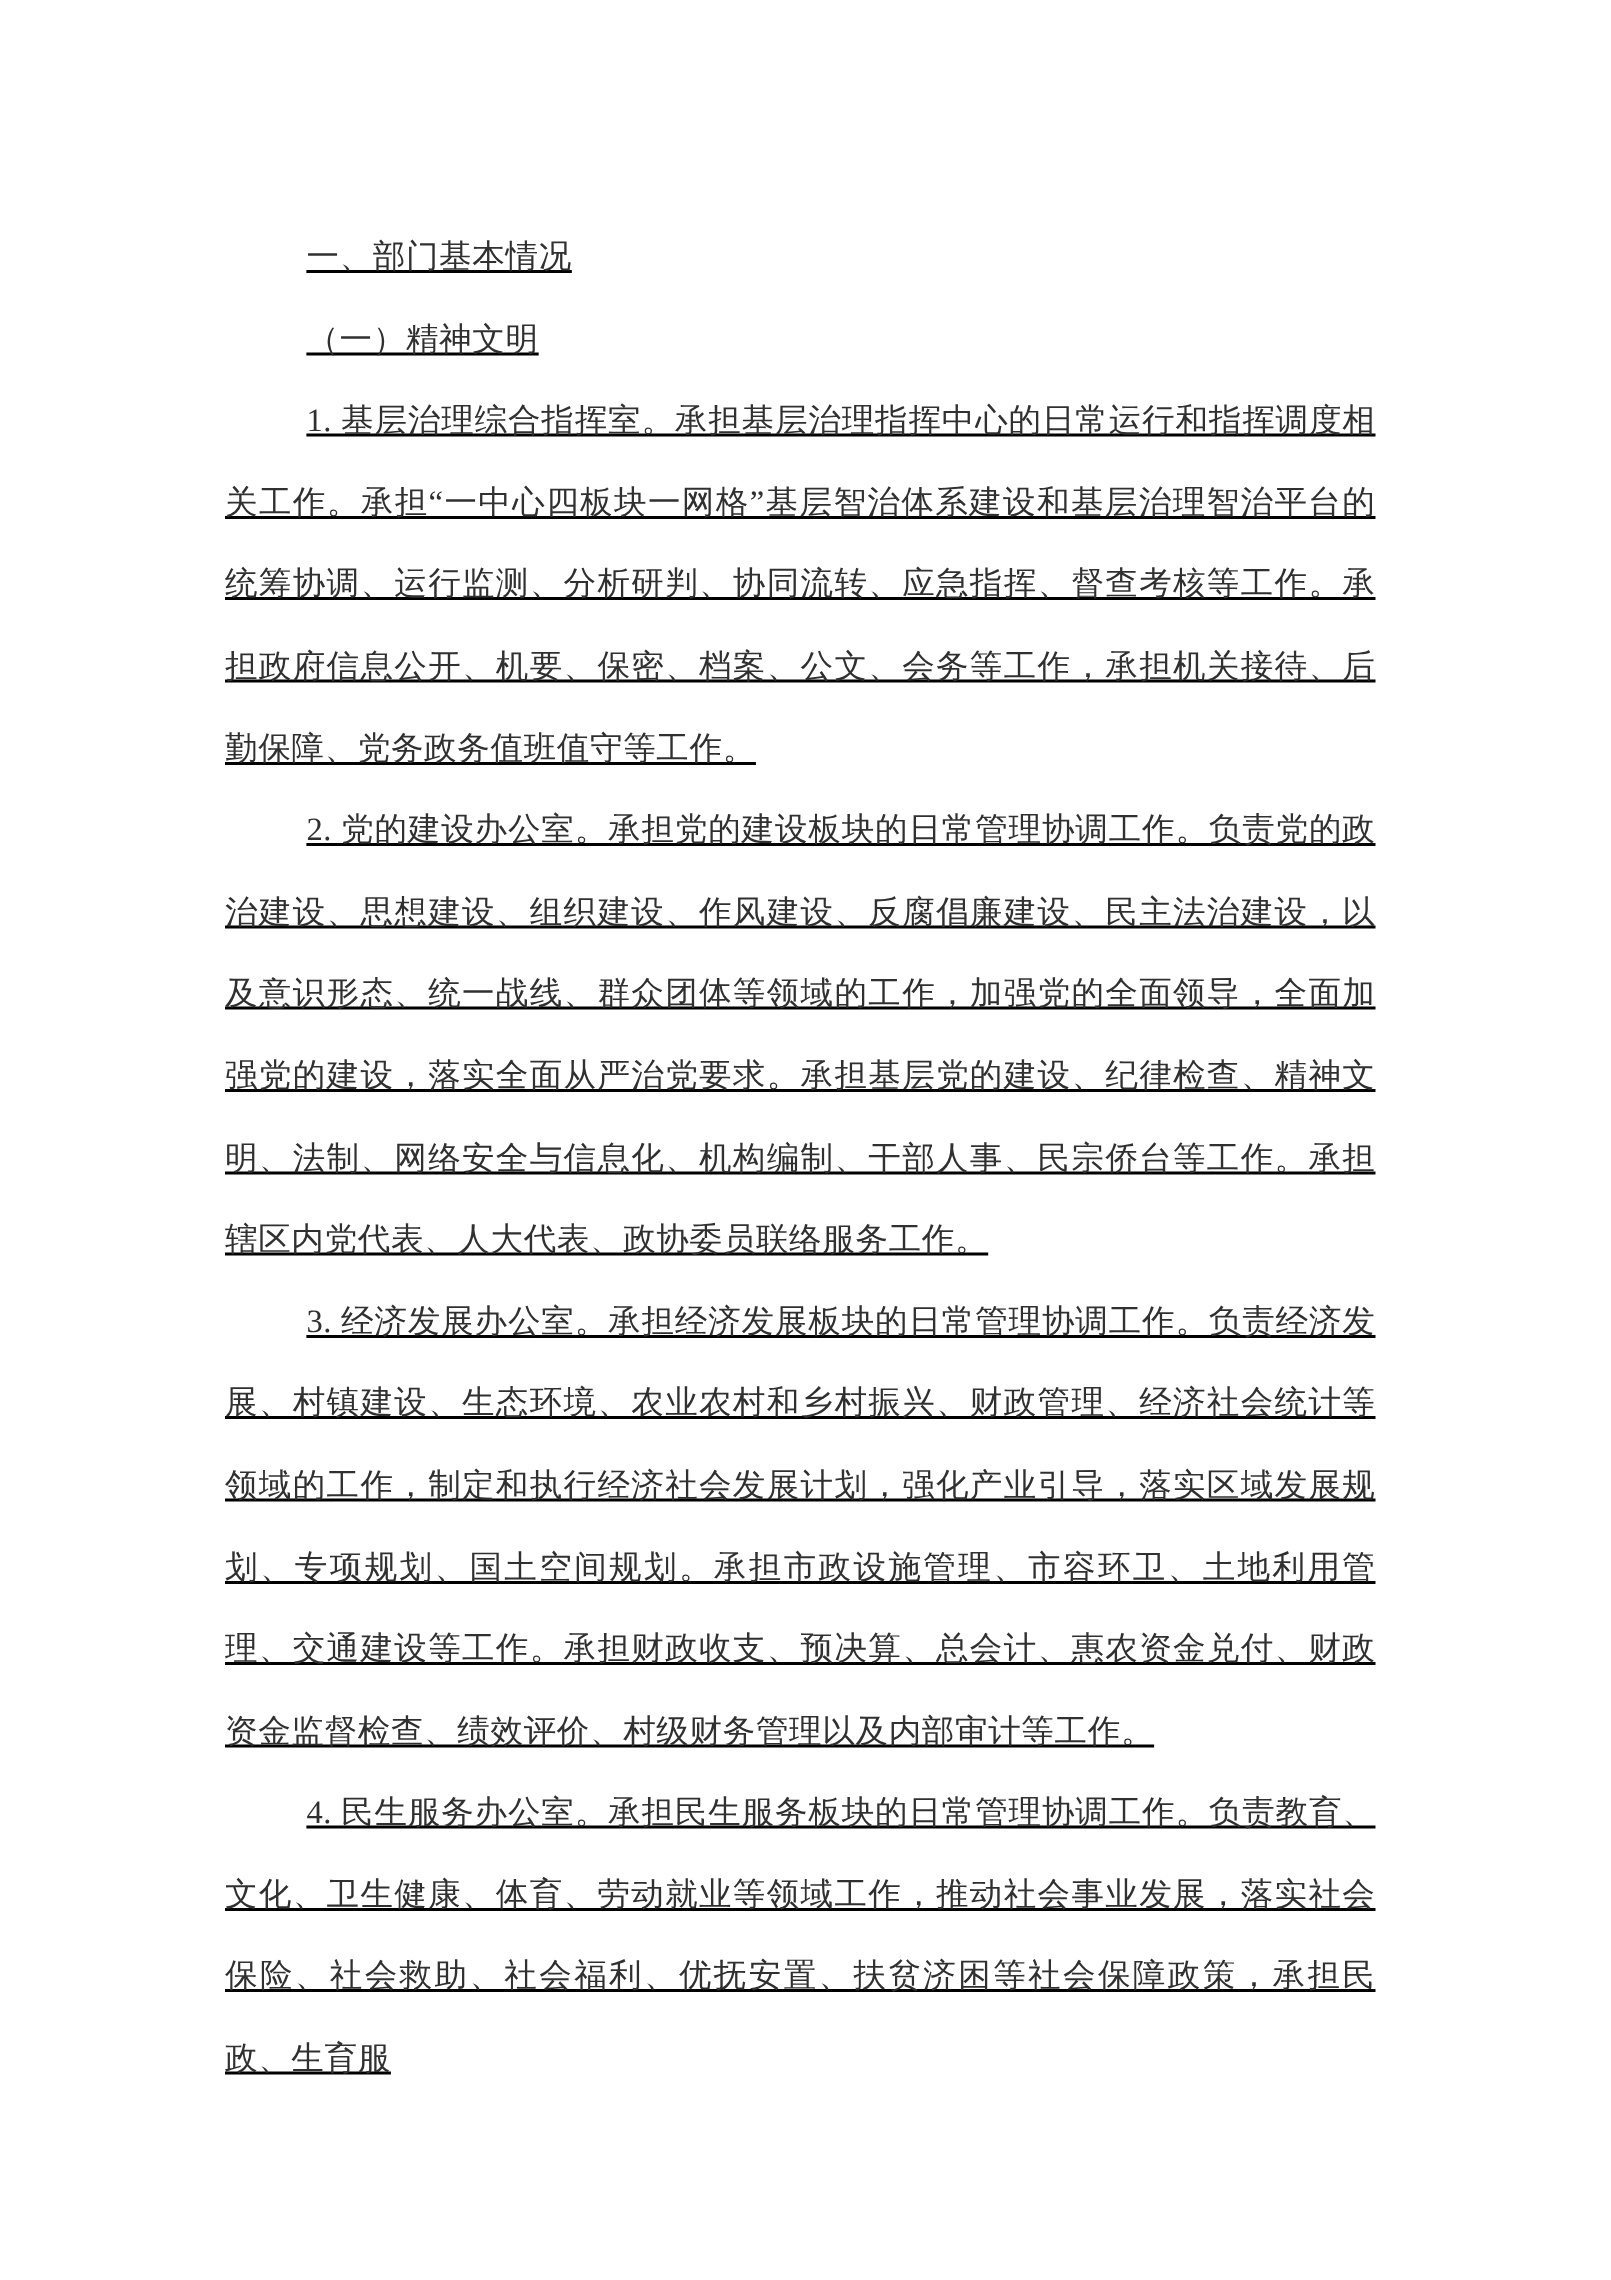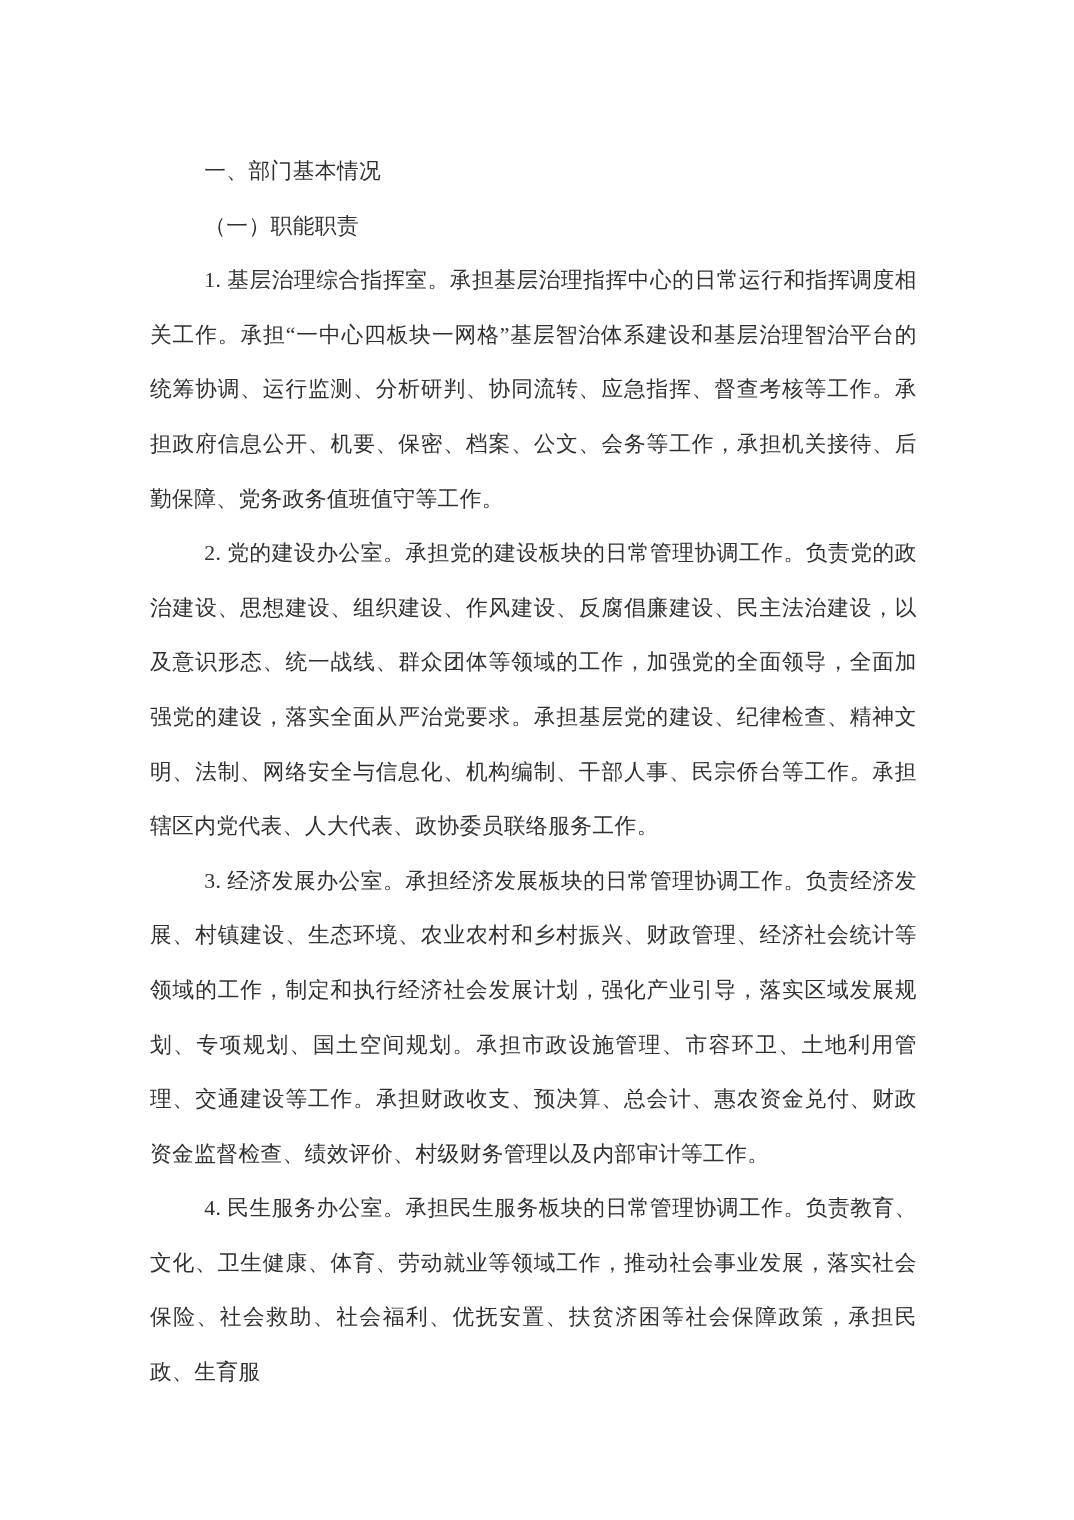--- a/index.html
+++ b/index.html
@@ -9,20 +9,21 @@
   }
   .page {
     position: relative;
     width: 1074px;
     height: 1520px;
     margin: 0 auto;
     background: #ffffff;
     box-sizing: border-box;
     padding: 144px 157px 0 150px;
     overflow: hidden;
+    text-decoration: underline;
   }
   .doc-line {
     margin: 0;
     padding: 0;
     font-family: "Liberation Serif", "DejaVu Serif", serif;
     font-weight: 400;
     font-size: 21.7px;
     line-height: 54.6px;
     color: #303030;
     text-indent: 2.5em;
@@ -31,18 +32,18 @@
   p.doc-para {
     text-align: justify;
     text-justify: inter-character;
   }
 </style>
 </head>
 <body>
 
 <div class="page">
   <h2 class="doc-line">一、部门基本情况</h2>
-  <h3 class="doc-line">（一）职能职责</h3>
+  <h3 class="doc-line">（一）精神文明</h3>
   <p class="doc-line doc-para">1. 基层治理综合指挥室。承担基层治理指挥中心的日常运行和指挥调度相关工作。承担“一中心四板块一网格”基层智治体系建设和基层治理智治平台的统筹协调、运行监测、分析研判、协同流转、应急指挥、督查考核等工作。承担政府信息公开、机要、保密、档案、公文、会务等工作，承担机关接待、后勤保障、党务政务值班值守等工作。</p>
   <p class="doc-line doc-para">2. 党的建设办公室。承担党的建设板块的日常管理协调工作。负责党的政治建设、思想建设、组织建设、作风建设、反腐倡廉建设、民主法治建设，以及意识形态、统一战线、群众团体等领域的工作，加强党的全面领导，全面加强党的建设，落实全面从严治党要求。承担基层党的建设、纪律检查、精神文明、法制、网络安全与信息化、机构编制、干部人事、民宗侨台等工作。承担辖区内党代表、人大代表、政协委员联络服务工作。</p>
   <p class="doc-line doc-para">3. 经济发展办公室。承担经济发展板块的日常管理协调工作。负责经济发展、村镇建设、生态环境、农业农村和乡村振兴、财政管理、经济社会统计等领域的工作，制定和执行经济社会发展计划，强化产业引导，落实区域发展规划、专项规划、国土空间规划。承担市政设施管理、市容环卫、土地利用管理、交通建设等工作。承担财政收支、预决算、总会计、惠农资金兑付、财政资金监督检查、绩效评价、村级财务管理以及内部审计等工作。</p>
   <p class="doc-line doc-para">4. 民生服务办公室。承担民生服务板块的日常管理协调工作。负责教育、文化、卫生健康、体育、劳动就业等领域工作，推动社会事业发展，落实社会保险、社会救助、社会福利、优抚安置、扶贫济困等社会保障政策，承担民政、生育服</p>
 </div>
 
 </body></html>

